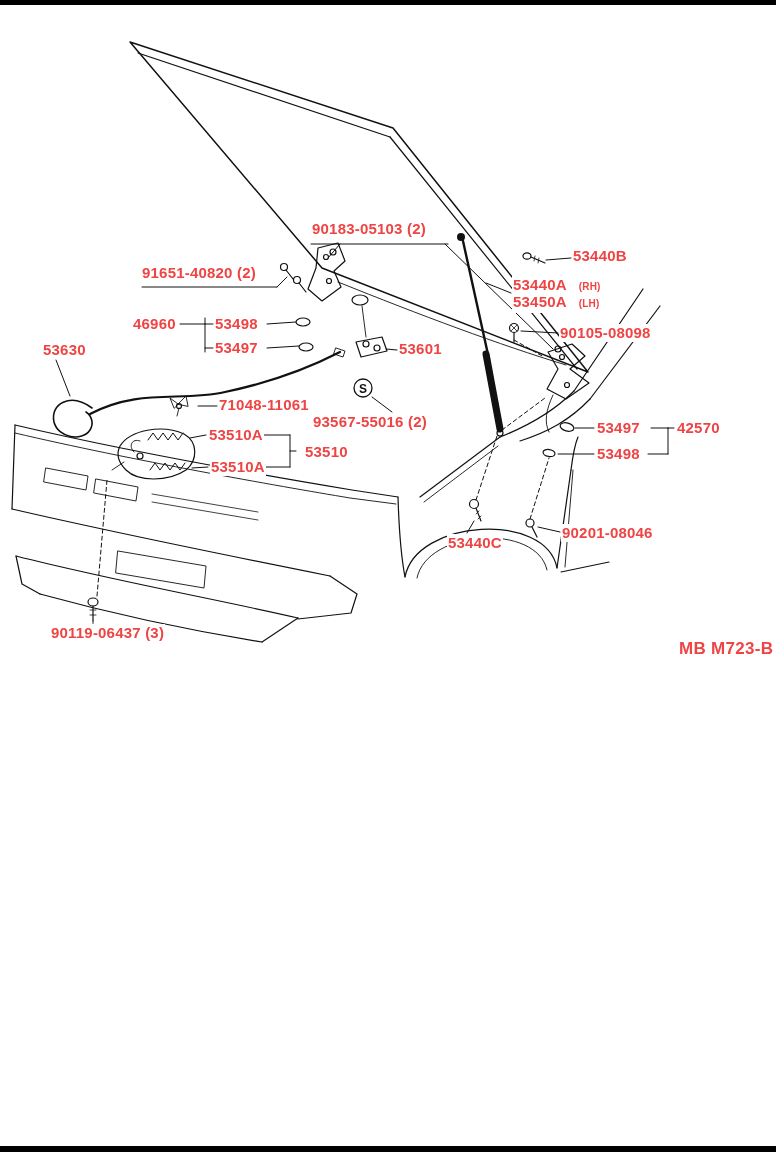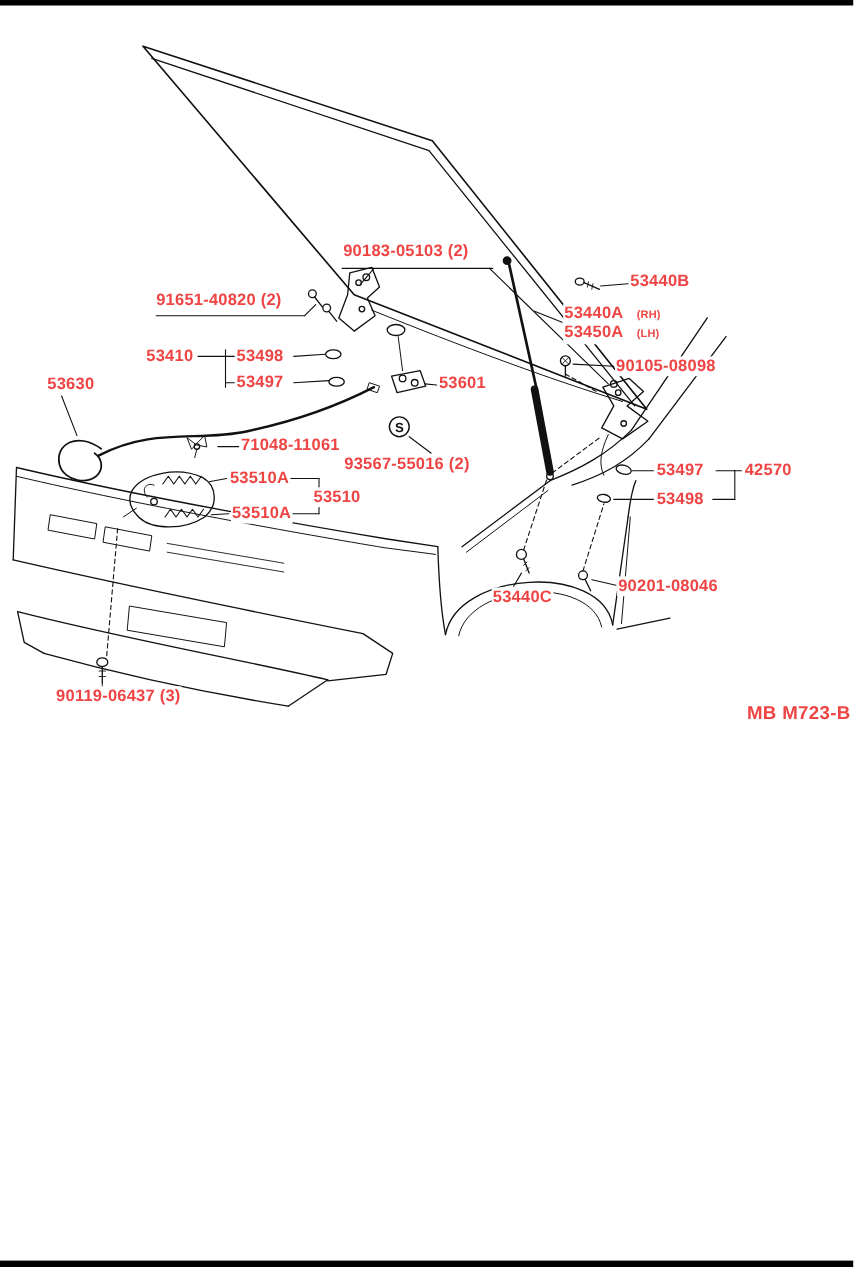--- a/index.html
+++ b/index.html
@@ -193,30 +193,30 @@
     </g>
   </svg>
 
   <div class="lbl" style="left:311px;top:220px">90183-05103 (2)</div>
   <div class="lbl" style="left:141px;top:264px">91651-40820 (2)</div>
   <div class="lbl" style="left:572px;top:247px">53440B</div>
 
   <div class="lbl" style="left:512px;top:276px"><span>53440A</span><span class="side">(RH)</span></div>
   <div class="lbl" style="left:512px;top:293px"><span>53450A</span><span class="side">(LH)</span></div>
 
-  <div class="lbl" style="left:132px;top:315px">53410</div>
+  <div class="lbl" style="left:132px;top:315px">46960</div>
   <div class="lbl" style="left:214px;top:315px">53498</div>
   <div class="lbl" style="left:214px;top:339px">53497</div>
   <div class="lbl" style="left:559px;top:324px">90105-08098</div>
   <div class="lbl" style="left:42px;top:341px">53630</div>
   <div class="lbl" style="left:398px;top:340px">53601</div>
   <div class="lbl" style="left:218px;top:396px">71048-11061</div>
   <div class="lbl" style="left:312px;top:413px">93567-55016 (2)</div>
   <div class="lbl" style="left:208px;top:426px">53510A</div>
-  <div class="lbl" style="left:284px;top:443px">53510</div>
+  <div class="lbl" style="left:304px;top:443px">53510</div>
   <div class="lbl" style="left:210px;top:458px">53510A</div>
   <div class="lbl" style="left:596px;top:419px">53497</div>
   <div class="lbl" style="left:676px;top:419px">42570</div>
   <div class="lbl" style="left:596px;top:445px">53498</div>
   <div class="lbl" style="left:447px;top:534px">53440C</div>
   <div class="lbl" style="left:561px;top:524px">90201-08046</div>
   <div class="lbl" style="left:50px;top:624px">90119-06437 (3)</div>
 
   <div class="lbl code" style="left:678px;top:640px">MB M723-B</div>
 </div>

